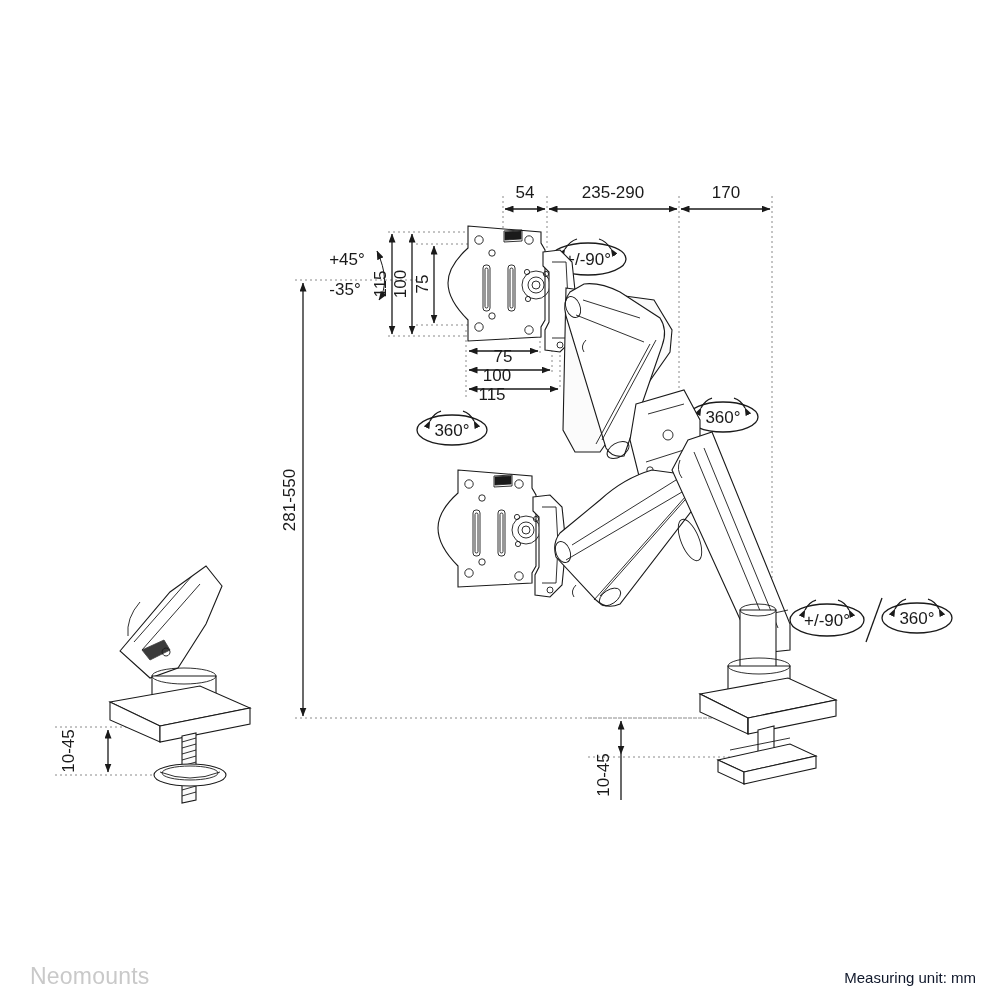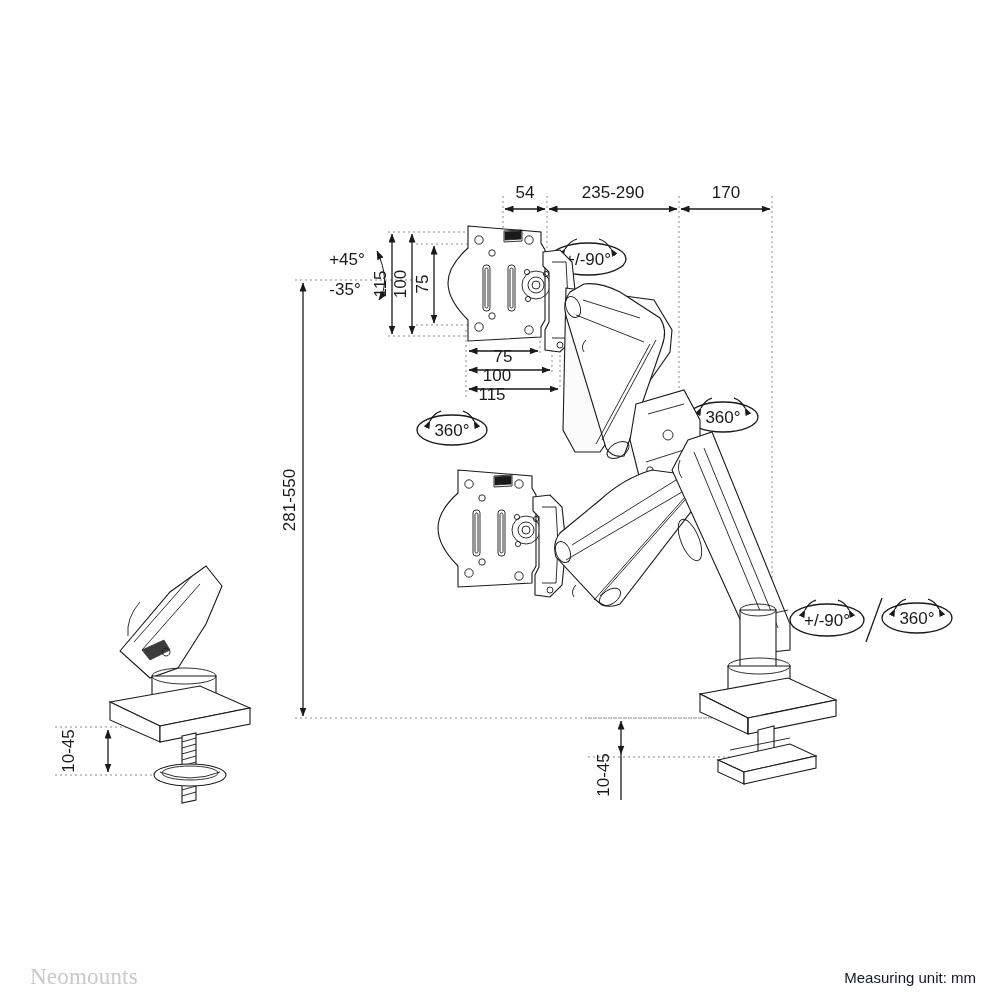--- a/index.html
+++ b/index.html
@@ -36,21 +36,21 @@
     position: absolute;
     left: 0;
     bottom: 0;
     width: 1004px;
     height: 56px;
   }
   .brand {
     position: absolute;
     left: 30px;
     bottom: 14px;
-    font-family: Liberation Serif, serif;
+    font-family: Liberation Sans, sans-serif;
     font-size: 23px;
     color: #c9c9c9;
     letter-spacing: 0.2px;
   }
   .unit {
     position: absolute;
     right: 28px;
     bottom: 18px;
     font-family: "Liberation Sans", sans-serif;
     font-size: 15px;

